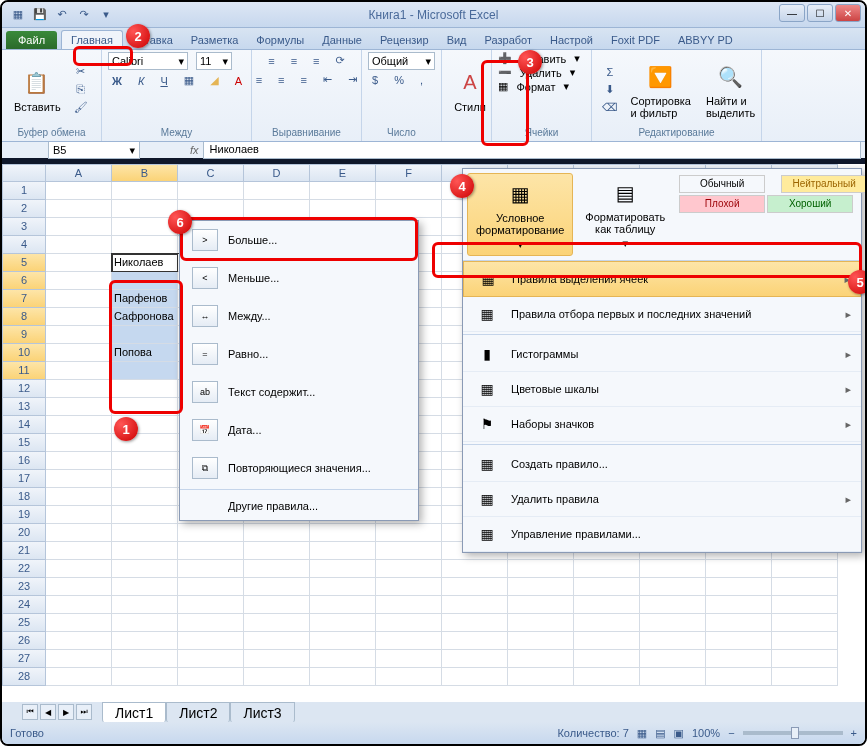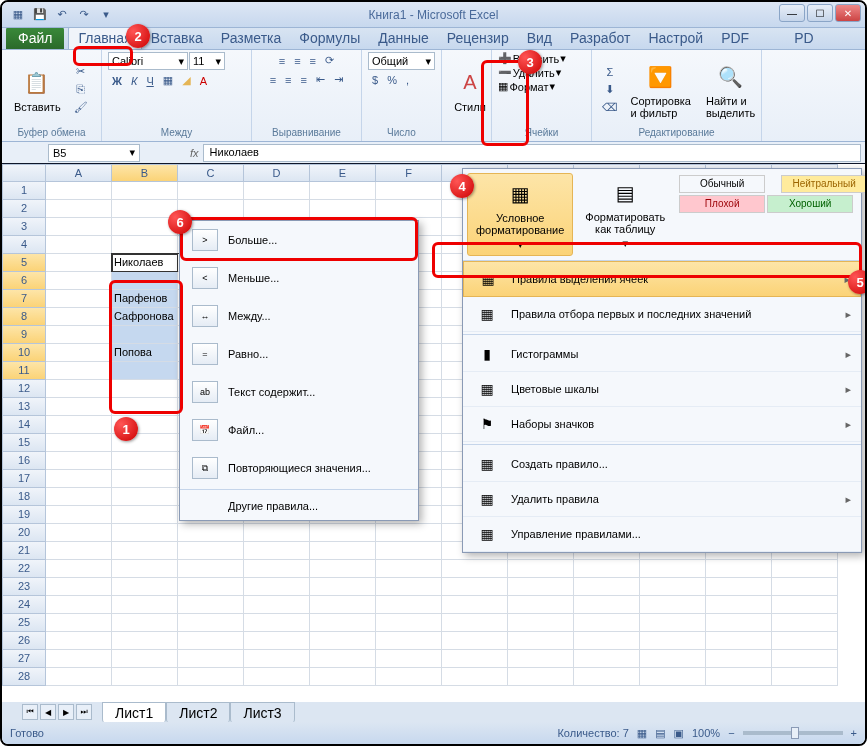--- a/index.html
+++ b/index.html
@@ -5,34 +5,34 @@
 *{box-sizing:border-box;margin:0;padding:0;font-family:'Segoe UI',Tahoma,sans-serif;font-size:11px}
 body{background:#fff;width:867px;height:746px;overflow:hidden;border:2px solid #000;border-radius:8px;position:relative}
 .titlebar{height:26px;background:linear-gradient(#dde6f4,#c7d8ee);display:flex;align-items:center;position:relative;border-bottom:1px solid #9db5d5}
 .qat{display:flex;align-items:center;gap:2px;padding-left:6px}
 .qat-btn{width:20px;height:20px;display:flex;align-items:center;justify-content:center;color:#3a5a8a}
 .title-text{position:absolute;left:50%;transform:translateX(-50%);color:#4a6a9a;font-size:12px}
 .win-controls{position:absolute;right:4px;top:2px;display:flex;gap:2px}
 .win-btn{width:26px;height:18px;background:linear-gradient(#e8eef7,#c5d5ea);border:1px solid #8aa5c7;border-radius:3px;display:flex;align-items:center;justify-content:center;font-size:10px}
 .win-btn.close{background:linear-gradient(#e88,#c44);color:#fff}
 .tabs{height:22px;background:linear-gradient(#d8e4f2,#c7d8ee);display:flex;align-items:flex-end;padding-left:4px;gap:0;border-bottom:1px solid #9db5d5}
-.tab{padding:3px 9px;color:#3a5a8a;cursor:pointer;font-size:14px}
+.tab{padding:3px 9px;color:#3a5a8a;cursor:pointer;font-size:11px}
 .tab.file{background:linear-gradient(#3a8a3a,#2a6a2a);color:#fff;border-radius:3px 3px 0 0;margin-right:4px;padding:3px 12px}
 .tab.active{background:#f0f4fa;border:1px solid #9db5d5;border-bottom:none;border-radius:3px 3px 0 0}
 .ribbon{height:92px;background:linear-gradient(#f5f8fc,#e8eff8);border-bottom:1px solid #9db5d5;display:flex;position:relative}
 .rgroup{border-right:1px solid #c5d5ea;padding:2px 6px;display:flex;flex-direction:column;justify-content:space-between;height:100%}
 .rgroup-label{text-align:center;font-size:10px;color:#5a7a9a;padding-bottom:1px}
 .rgroup-body{flex:1;display:flex;align-items:center;gap:3px}
 .ribbon-btn{padding:2px 4px;display:flex;align-items:center;justify-content:center;color:#3a5a8a}
 .big-btn{display:flex;flex-direction:column;align-items:center;gap:2px;padding:2px 6px;font-size:10px}
 .icon-box{width:32px;height:32px;display:flex;align-items:center;justify-content:center;font-size:20px}
 .small-stack{display:flex;flex-direction:column;gap:1px}
-.small-row{display:flex;gap:1px;align-items:center}
+.small-row{display:flex;gap:8px;align-items:center}
 .combo{border:1px solid #abc;background:#fff;padding:1px 3px;font-size:10px;display:flex;align-items:center;justify-content:space-between;height:18px}
-.namebox-row{height:22px;background:#e8eff8;border-bottom:1px solid #0f172a;display:flex;align-items:center}
+.namebox-row{height:22px;background:#e8eff8;border-bottom:6px solid #0f172a;display:flex;align-items:center}
 .namebox{width:92px;border:1px solid #abc;background:#fff;margin-left:46px;padding:1px 4px;display:flex;justify-content:space-between;align-items:center;height:18px}
 .fx-label{margin-left:50px;font-style:italic;color:#666}
 .formula-bar{flex:1;border:1px solid #abc;background:#fff;margin:0 4px;padding:1px 6px;height:18px}
 .grid-area{position:relative;height:530px;overflow:hidden}
 .colheads{display:flex;height:18px;position:absolute;top:0;left:0}
 .corner{width:44px;height:18px;background:linear-gradient(#f0f4fa,#dce6f2);border:1px solid #b5c5da}
 .colhead{width:66px;height:18px;background:linear-gradient(#f0f4fa,#dce6f2);border:1px solid #b5c5da;border-left:none;text-align:center;color:#3a5a8a;line-height:16px}
 .colhead.sel{background:linear-gradient(#fde5a8,#fbd377)}
 .rows{position:absolute;top:18px;left:0}
 .row{display:flex;height:18px}
@@ -766,21 +766,21 @@
   <div class="sub-item">
       <div class="sub-icon">=</div>
       <span>Равно...</span>
     </div>
   <div class="sub-item">
       <div class="sub-icon">ab</div>
       <span>Текст содержит...</span>
     </div>
   <div class="sub-item">
       <div class="sub-icon">📅</div>
-      <span>Файл...</span>
+      <span>Дата...</span>
     </div>
   <div class="sub-item">
       <div class="sub-icon">⧉</div>
       <span>Повторяющиеся значения...</span>
     </div>
   <div class="cf-sep"></div>
   <div class="sub-item">
       <span style="margin-left:36px">Другие правила...</span>
     </div>
 </div>

